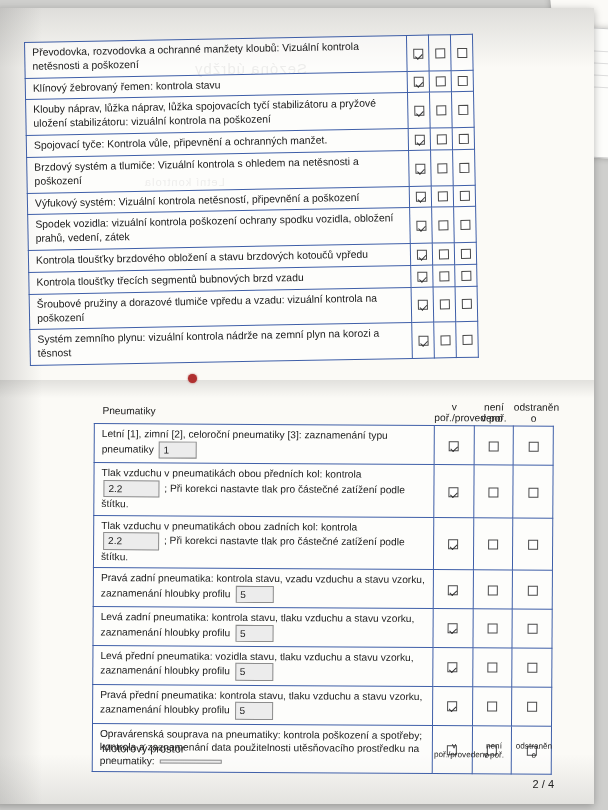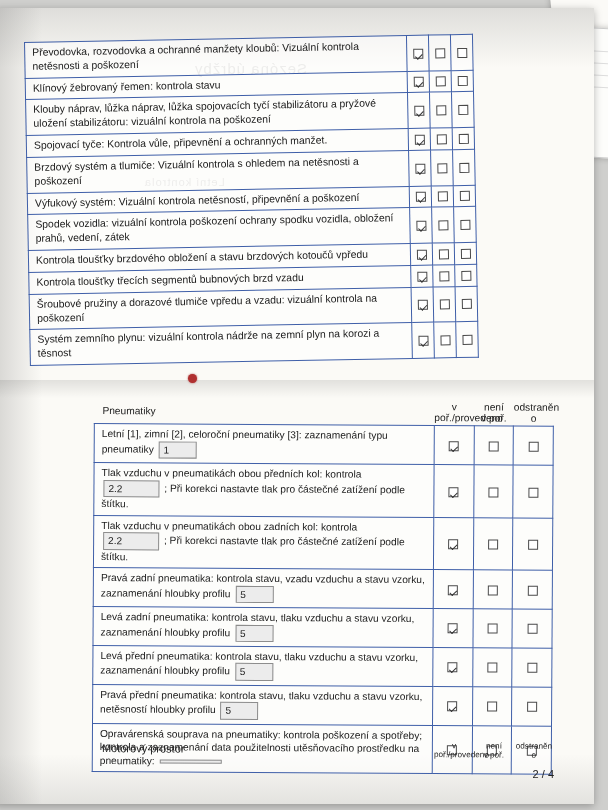--- a/index.html
+++ b/index.html
@@ -163,21 +163,21 @@
     left: 194px; top: 366px;
     width: 9px; height: 9px;
     border-radius: 50%;
     background: #b03030;
     box-shadow: 0 0 2px rgba(160,40,40,0.8);
     transform: rotate(-1deg);
   }
 
   .pagenum {
     position: absolute;
-    right: 40px; bottom: 24px;
+    right: 40px; bottom: 14px;
     font-size: 11px;
     color: #222;
   }
 
   
   .note-txt {
     position: absolute;
     font-size: 7.5px;
     color: #333;
     white-space: nowrap;
@@ -339,31 +339,31 @@
             <span>Levá zadní pneumatika: kontrola stavu, tlaku vzduchu a stavu vzorku, zaznamenání hloubky profilu</span>
             <span class="field">5</span>
           </td>
           <td class="chk"><span class="box checked"></span></td>
           <td class="chk"><span class="box"></span></td>
           <td class="chk"><span class="box"></span></td>
         </tr>
 
         <tr>
           <td class="txt">
-            <span>Levá přední pneumatika: kontrola stavu, tlaku vzduchu a stavu vzorku, zaznamenání hloubky profilu</span>
+            <span>Levá přední pneumatika: vozidla stavu, tlaku vzduchu a stavu vzorku, zaznamenání hloubky profilu</span>
             <span class="field">5</span>
           </td>
           <td class="chk"><span class="box checked"></span></td>
           <td class="chk"><span class="box"></span></td>
           <td class="chk"><span class="box"></span></td>
         </tr>
 
         <tr>
           <td class="txt">
-            <span>Pravá přední pneumatika: kontrola stavu, tlaku vzduchu a stavu vzorku, netěsností hloubky profilu</span>
+            <span>Pravá přední pneumatika: kontrola stavu, tlaku vzduchu a stavu vzorku, zaznamenání hloubky profilu</span>
             <span class="field">5</span>
           </td>
           <td class="chk"><span class="box checked"></span></td>
           <td class="chk"><span class="box"></span></td>
           <td class="chk"><span class="box"></span></td>
         </tr>
 
         <tr>
           <td class="txt">
             <span>Opravárenská souprava na pneumatiky: kontrola poškození a spotřeby; kontrola a zaznamenání data použitelnosti utěsňovacího prostředku na pneumatiky:</span>

